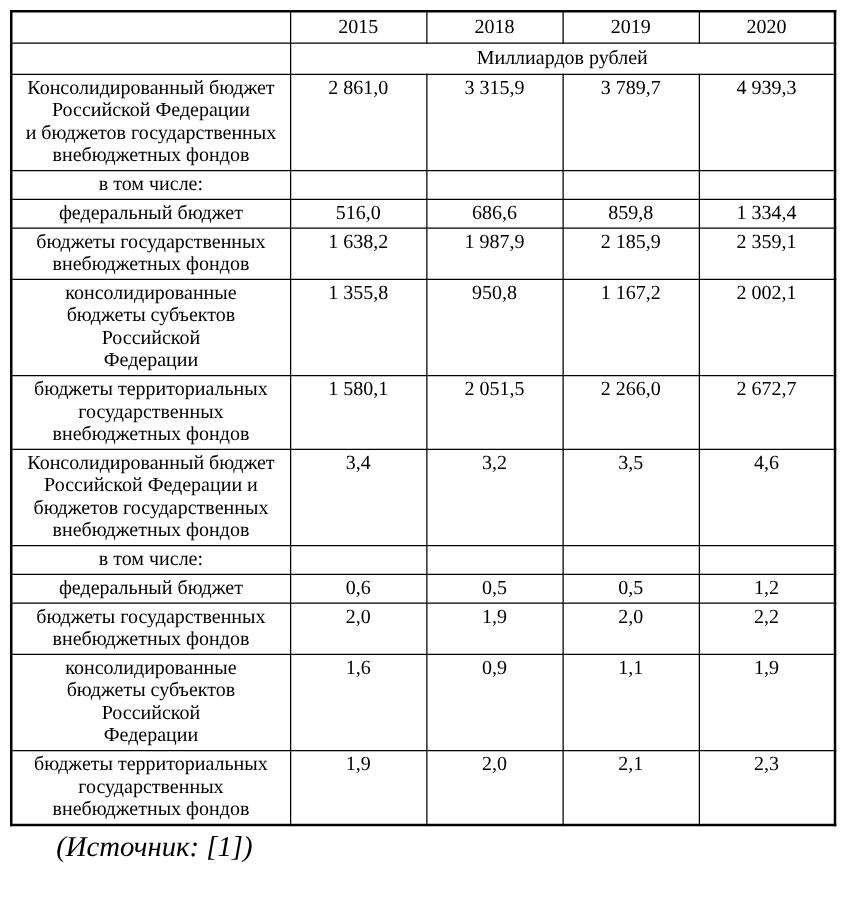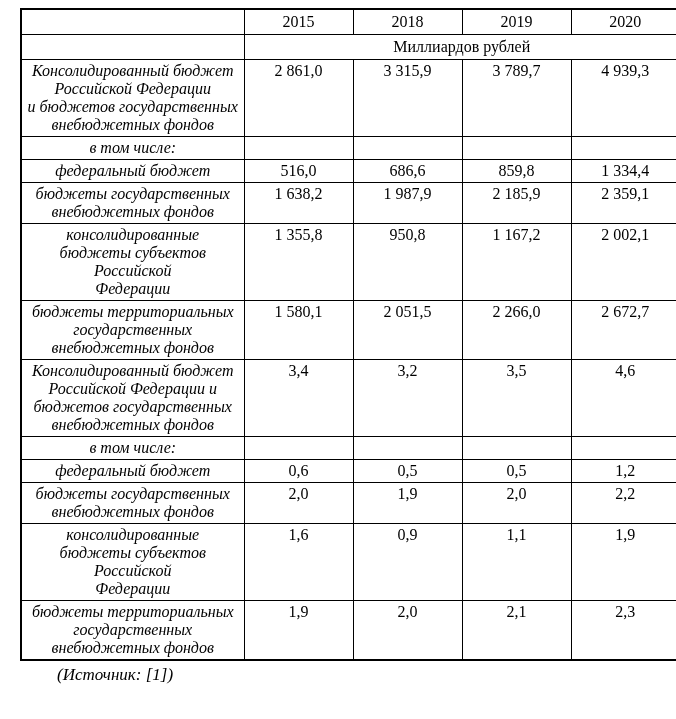--- a/index.html
+++ b/index.html
@@ -8,21 +8,21 @@
     background: #ffffff;
   }
   body {
     width: 676px;
     height: 719px;
     font-family: "Liberation Serif", "DejaVu Serif", serif;
     color: #000000;
     overflow: hidden;
   }
   .page {
-    padding: 8px 0 0 20px;
+    padding: 8px 0 0 8px;
     box-sizing: border-box;
   }
   table.budget-table {
     border-collapse: collapse;
     table-layout: fixed;
     width: 661px;
     border: 2px solid #000000;
   }
   col.c-label { width: 223px; }
   col.c-year  { width: 109px; }
@@ -35,28 +35,27 @@
     padding: 2px 3px;
     overflow: hidden;
   }
   tr.r-head td, tr.r-unit td {
     height: 22px;
     vertical-align: middle;
     padding: 1px 3px;
   }
   td.label-cell {
     white-space: pre-line;
-    font-style: italic;
   }
   tr.r-single td {
     height: 18px;
   }
   .source-note {
     font-style: italic;
-    font-size: 17px;
+    font-size: 23px;
     margin: 4px 0 0 37px;
   }
 </style>
 </head>
 <body>
 
 <div class="page">
   <table class="budget-table">
     <colgroup>
       <col class="c-label">

